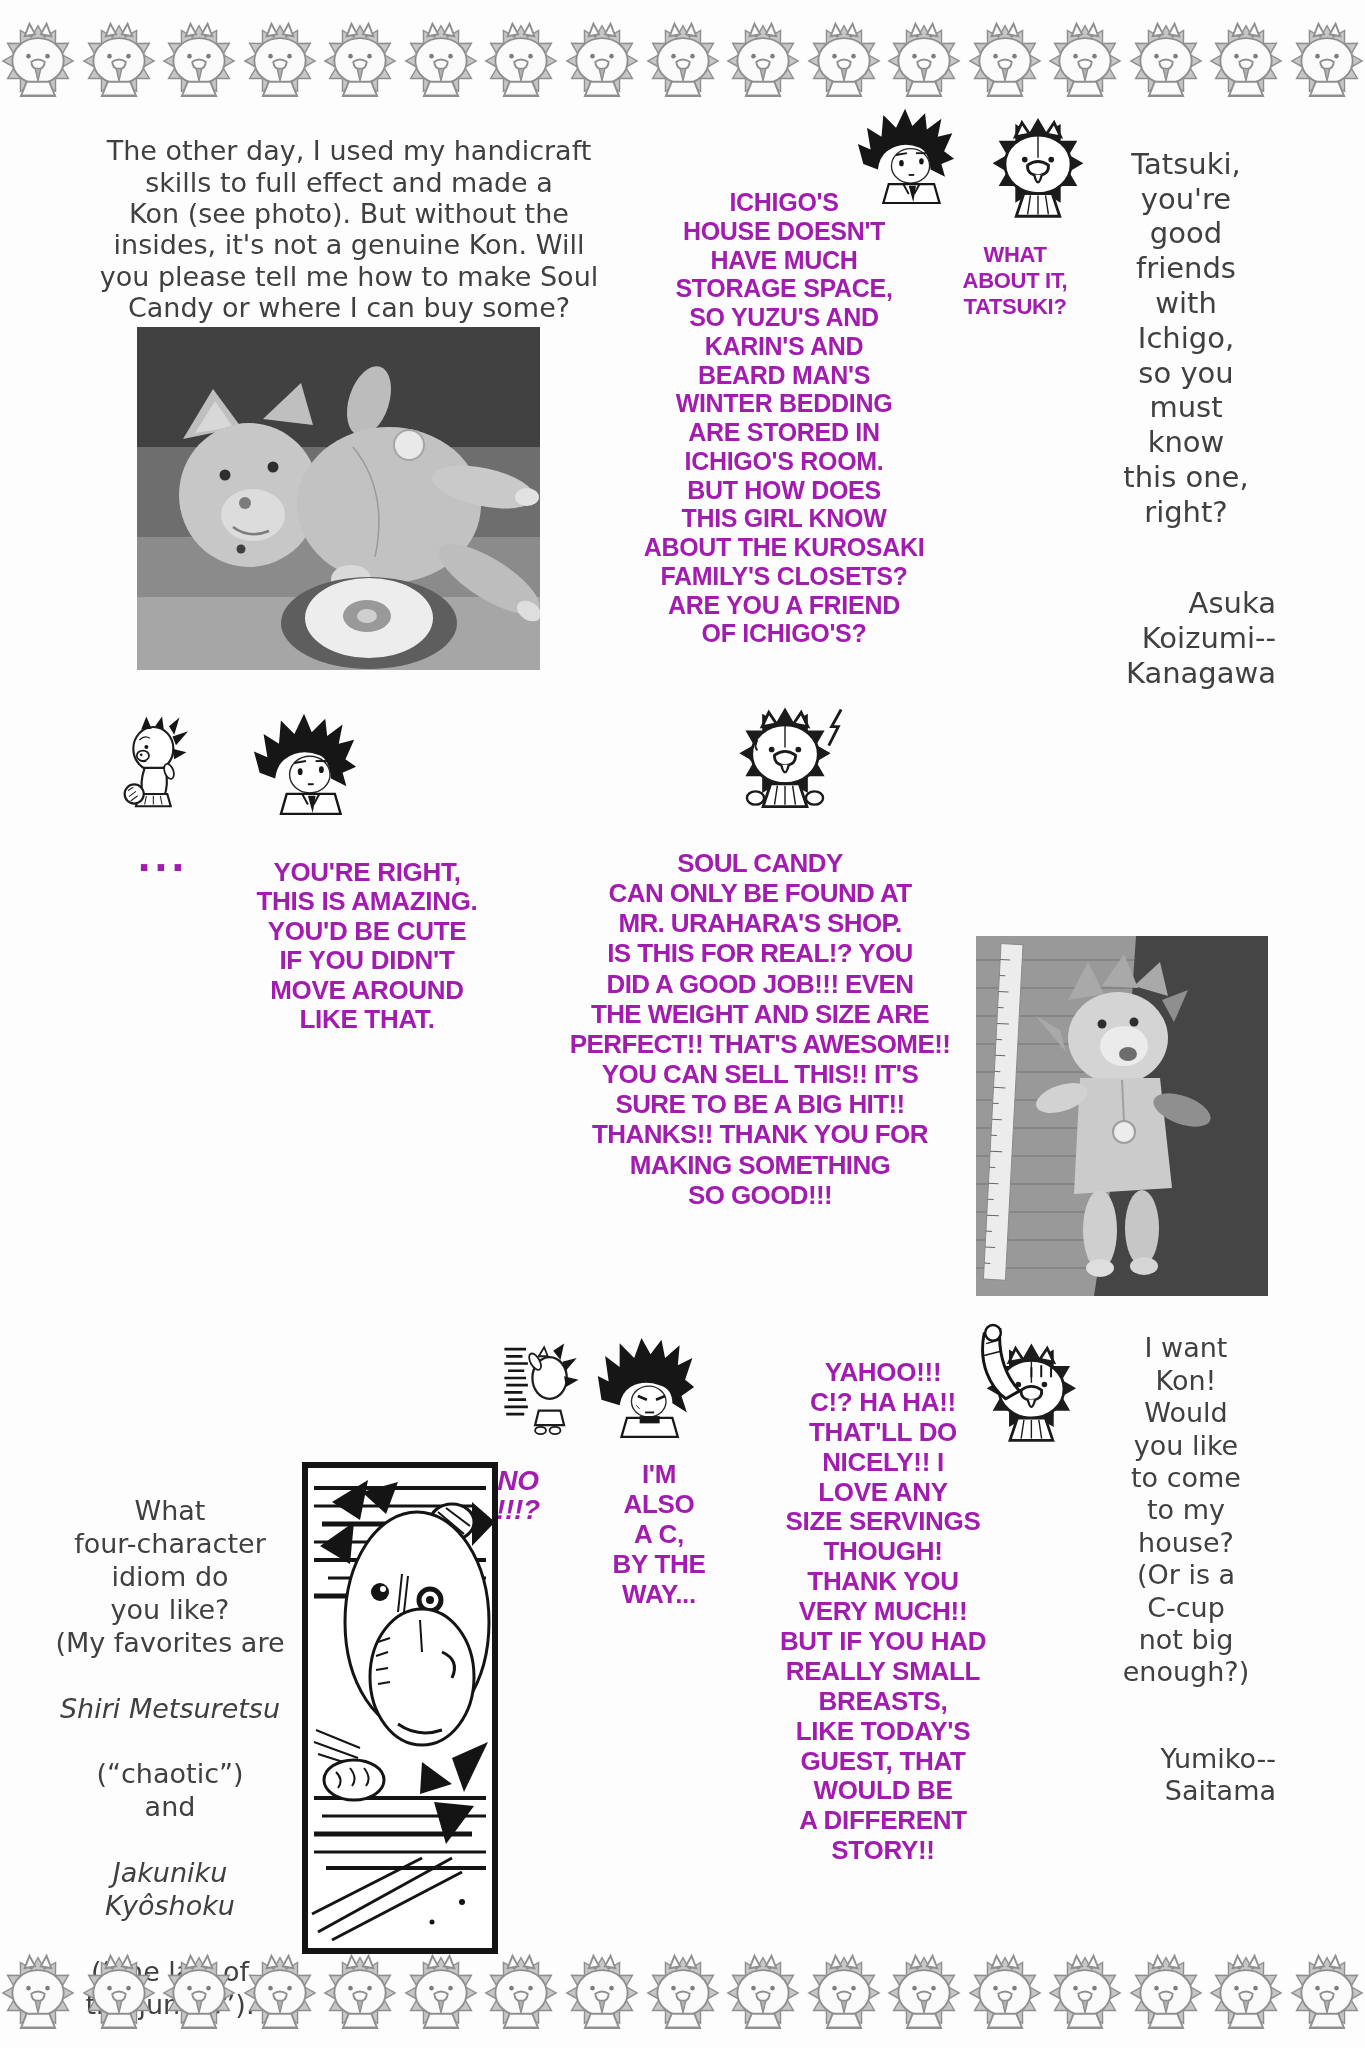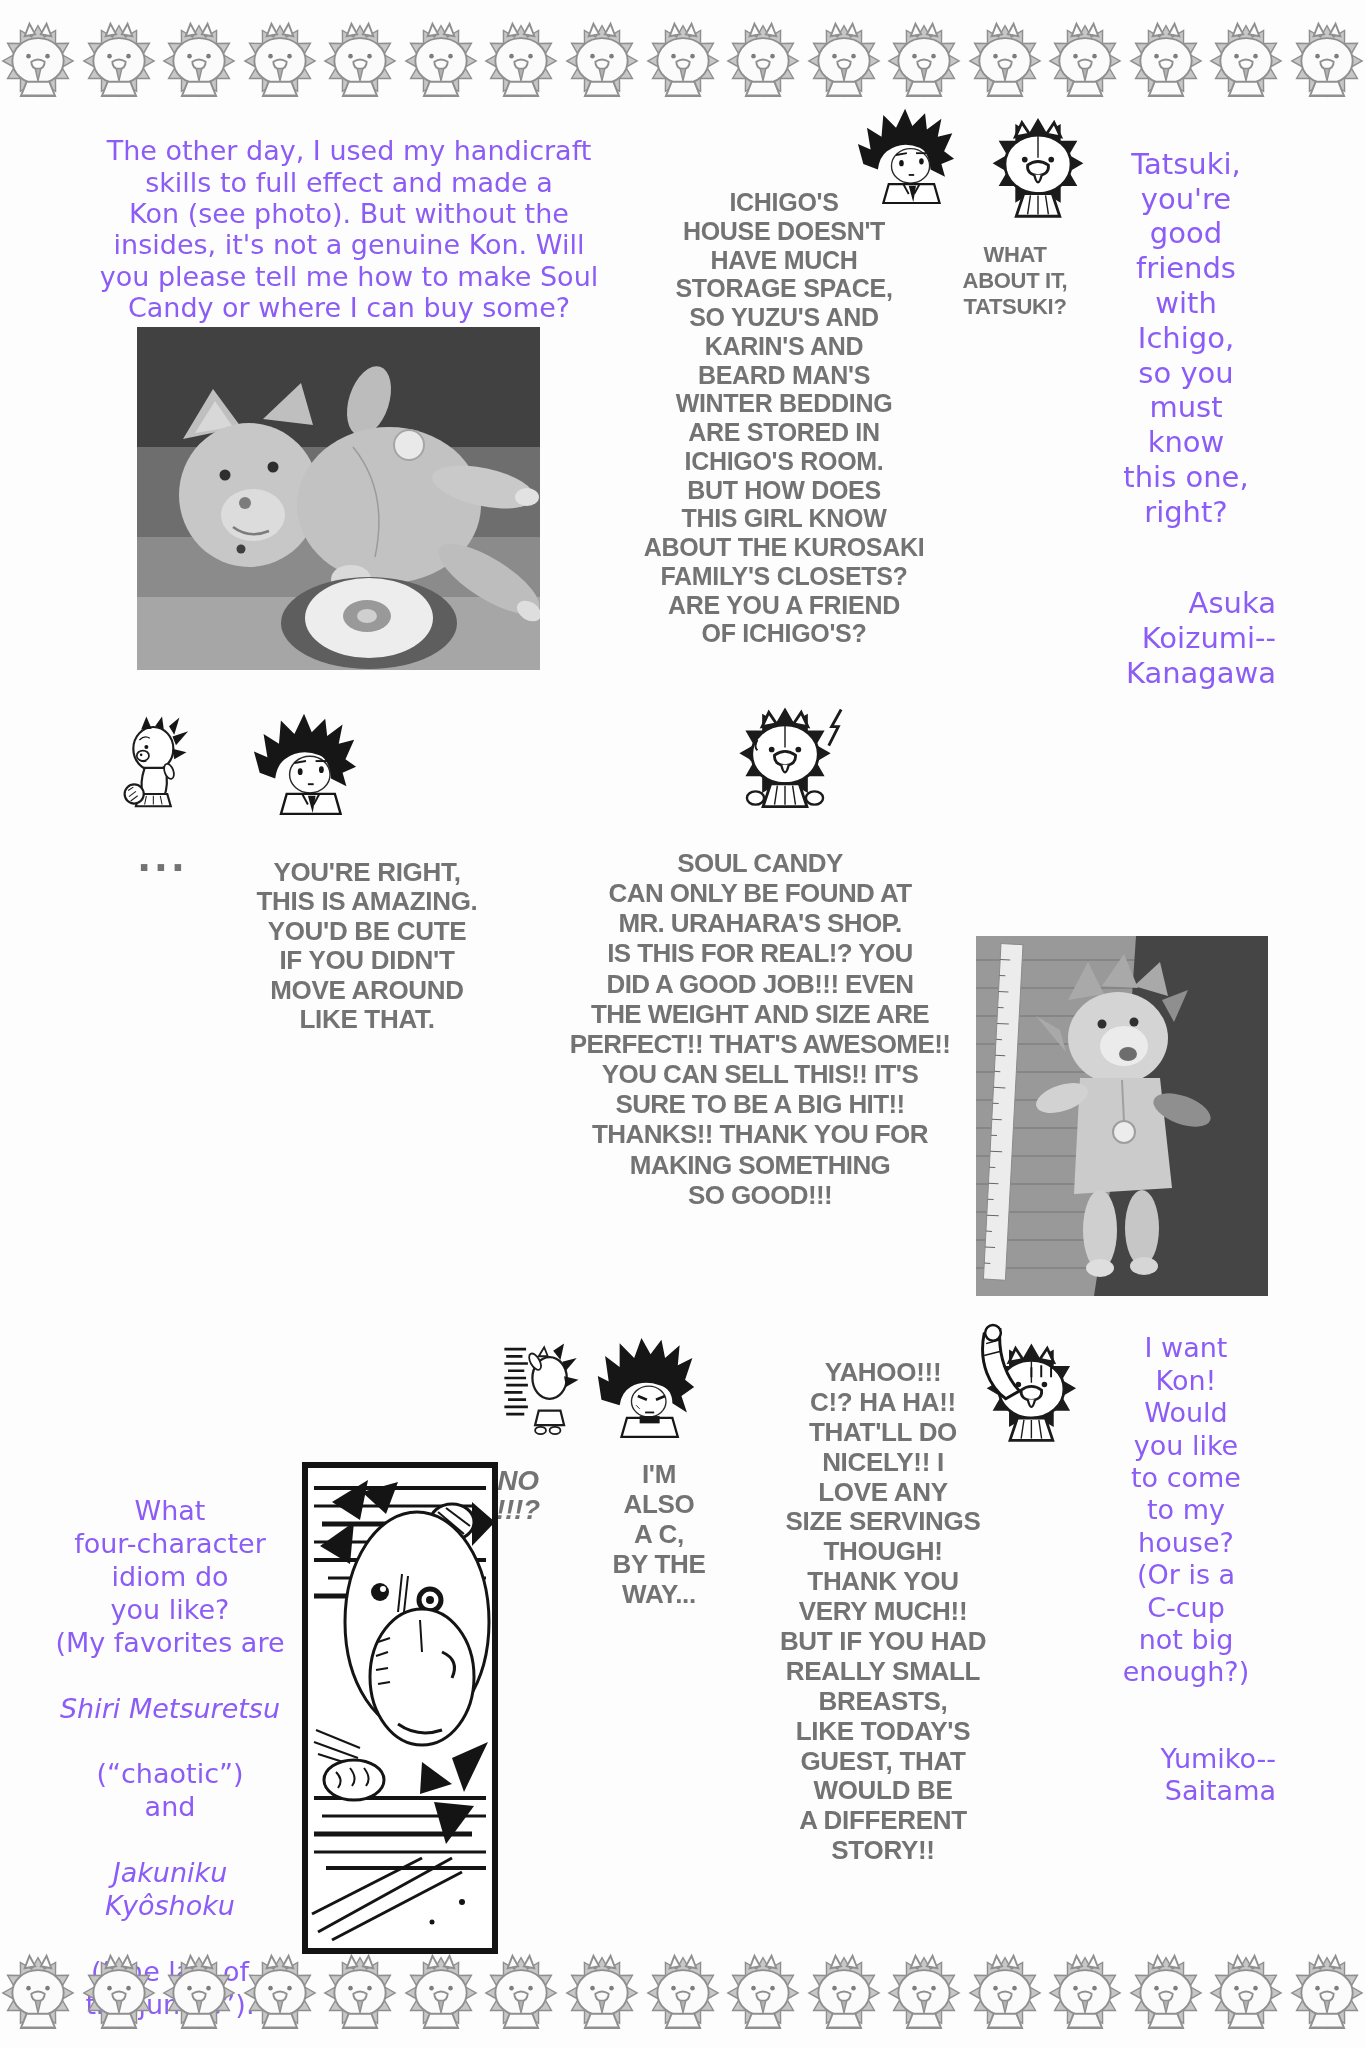--- a/index.html
+++ b/index.html
@@ -1,20 +1,20 @@
 <!DOCTYPE html>
 <html><head>
 <meta charset="utf-8">
 <style>
   html,body{margin:0;padding:0;background:#ffffff;}
   .page{position:relative;width:1365px;height:2048px;background:#fdfdfd;overflow:hidden;}
   .abs{position:absolute;}
-  .letter{font-family:"DejaVu Sans",sans-serif;color:#8b5cf6;text-align:center;white-space:pre-line;}
+  .letter{font-family:"DejaVu Sans",sans-serif;color:#404040;text-align:center;white-space:pre-line;}
   .letter span{display:block;}
-  .speech{font-family:"Liberation Sans",sans-serif;font-weight:700;color:#737373;text-align:center;
+  .speech{font-family:"Liberation Sans",sans-serif;font-weight:700;color:#a21caf;text-align:center;
           white-space:pre-line;letter-spacing:-0.3px;}
   .sig{margin-top:22px;text-align:right;}
   .it{font-style:italic;}
   .no{font-style:italic;font-weight:800;}
   .dots{font-weight:900;letter-spacing:4px;}
   .border-row{display:flex;justify-content:space-between;align-items:flex-start;}
   .bhead{width:76px;height:90px;flex:0 0 auto;}
   .defs{position:absolute;width:0;height:0;}
 </style>
 </head>

